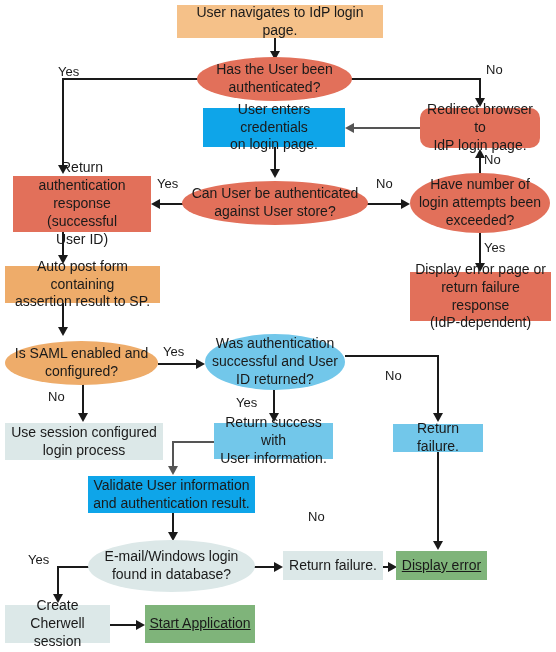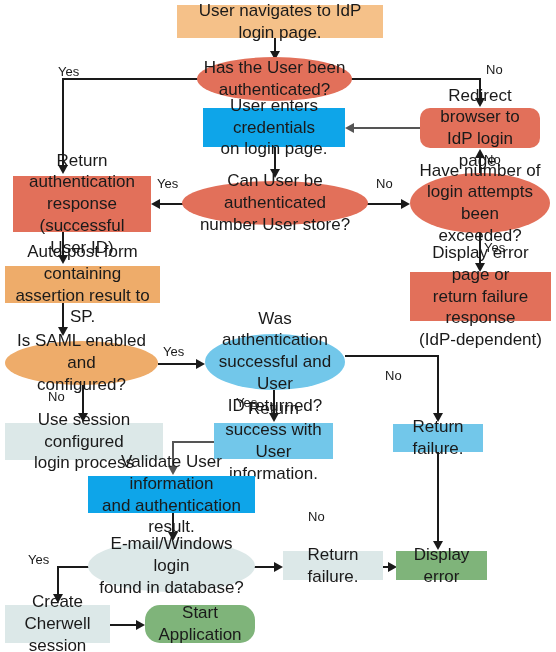--- a/index.html
+++ b/index.html
@@ -17,38 +17,38 @@
     background: #ffffff;
     overflow: hidden;
   }
   .node {
     position: absolute;
     display: flex;
     align-items: center;
     justify-content: center;
     text-align: center;
     box-sizing: border-box;
-    font-size: 17px;
+    font-size: 14px;
     line-height: 1.28;
     color: #1a1a1a;
     padding: 2px 4px;
     z-index: 3;
     white-space: pre-line;
   }
   .shape-box {
     border-radius: 0;
   }
   .shape-ellipse {
     border-radius: 50%;
   }
   .fill-orange   { background: #f5c189; }
   .fill-orange2  { background: #eeac6a; }
   .fill-red      { background: #e2705a; }
   .fill-green    { background: #0ea5e9; }
-  .fill-green2   { background: #7fb47a; }
+  .fill-green2   { background: #7fb47a; text-decoration: underline; }
   .fill-blue     { background: #72c7ea; }
   .fill-gray     { background: #dce8e8; }
 
   .edge {
     position: absolute;
     background: #1a1a1a;
     z-index: 1;
   }
   .edge-gray { background: #555555; }
   .h { height: 1.6px; }
@@ -191,21 +191,21 @@
   <div class="node shape-ellipse fill-red" style="left:197px; top:57px;  width:155px; height:44px;">Has the User been
 authenticated?</div>
   <div class="node shape-box fill-red" style="left:420px; top:108px; width:120px; height:40px;border-radius:10px;">Redirect browser to
 IdP login page.</div>
   <div class="node shape-box fill-green" style="left:203px; top:108px; width:142px; height:39px;">User enters credentials
 on login page.</div>
   <div class="node shape-box fill-red" style="left:13px;  top:176px; width:138px; height:56px;">Return authentication
 response (successful
 User ID)</div>
   <div class="node shape-ellipse fill-red" style="left:182px; top:181px; width:186px; height:44px;">Can User be authenticated
-number User store?</div>
+against User store?</div>
   <div class="node shape-box fill-orange2" style="left:5px;   top:266px; width:155px; height:37px;">Auto post form containing
 assertion result to SP.</div>
   <div class="node shape-ellipse fill-red" style="left:410px; top:173px; width:140px; height:60px;">Have number of
 login attempts been
 exceeded?</div>
   <div class="node shape-box fill-red" style="left:410px; top:272px; width:141px; height:49px;">Display error page or
 return failure response
 (IdP-dependent)</div>
   <div class="node shape-ellipse fill-orange2" style="left:5px;   top:341px; width:153px; height:44px;">Is SAML enabled and
 configured?</div>
@@ -218,15 +218,15 @@
 User information.</div>
   <div class="node shape-box fill-blue" style="left:393px; top:424px; width:90px;  height:28px;">Return failure.</div>
   <div class="node shape-box fill-green" style="left:88px;  top:476px; width:167px; height:37px;">Validate User information
 and authentication result.</div>
   <div class="node shape-ellipse fill-gray" style="left:88px;  top:540px; width:167px; height:52px;">E-mail/Windows login
 found in database?</div>
   <div class="node shape-box fill-gray" style="left:283px; top:551px; width:100px; height:29px;">Return failure.</div>
   <div class="node shape-box fill-green2" style="left:396px; top:551px; width:91px;  height:29px;">Display error</div>
   <div class="node shape-box fill-gray" style="left:5px;   top:605px; width:105px; height:38px;">Create Cherwell
 session</div>
-  <div class="node shape-box fill-green2" style="left:145px; top:605px; width:110px; height:38px;border-radius:15px;">Start Application</div>
+  <div class="node shape-box fill-green2" style="left:145px; top:605px; width:110px; height:38px;">Start Application</div>
 
 </div>
 
 </body></html>

